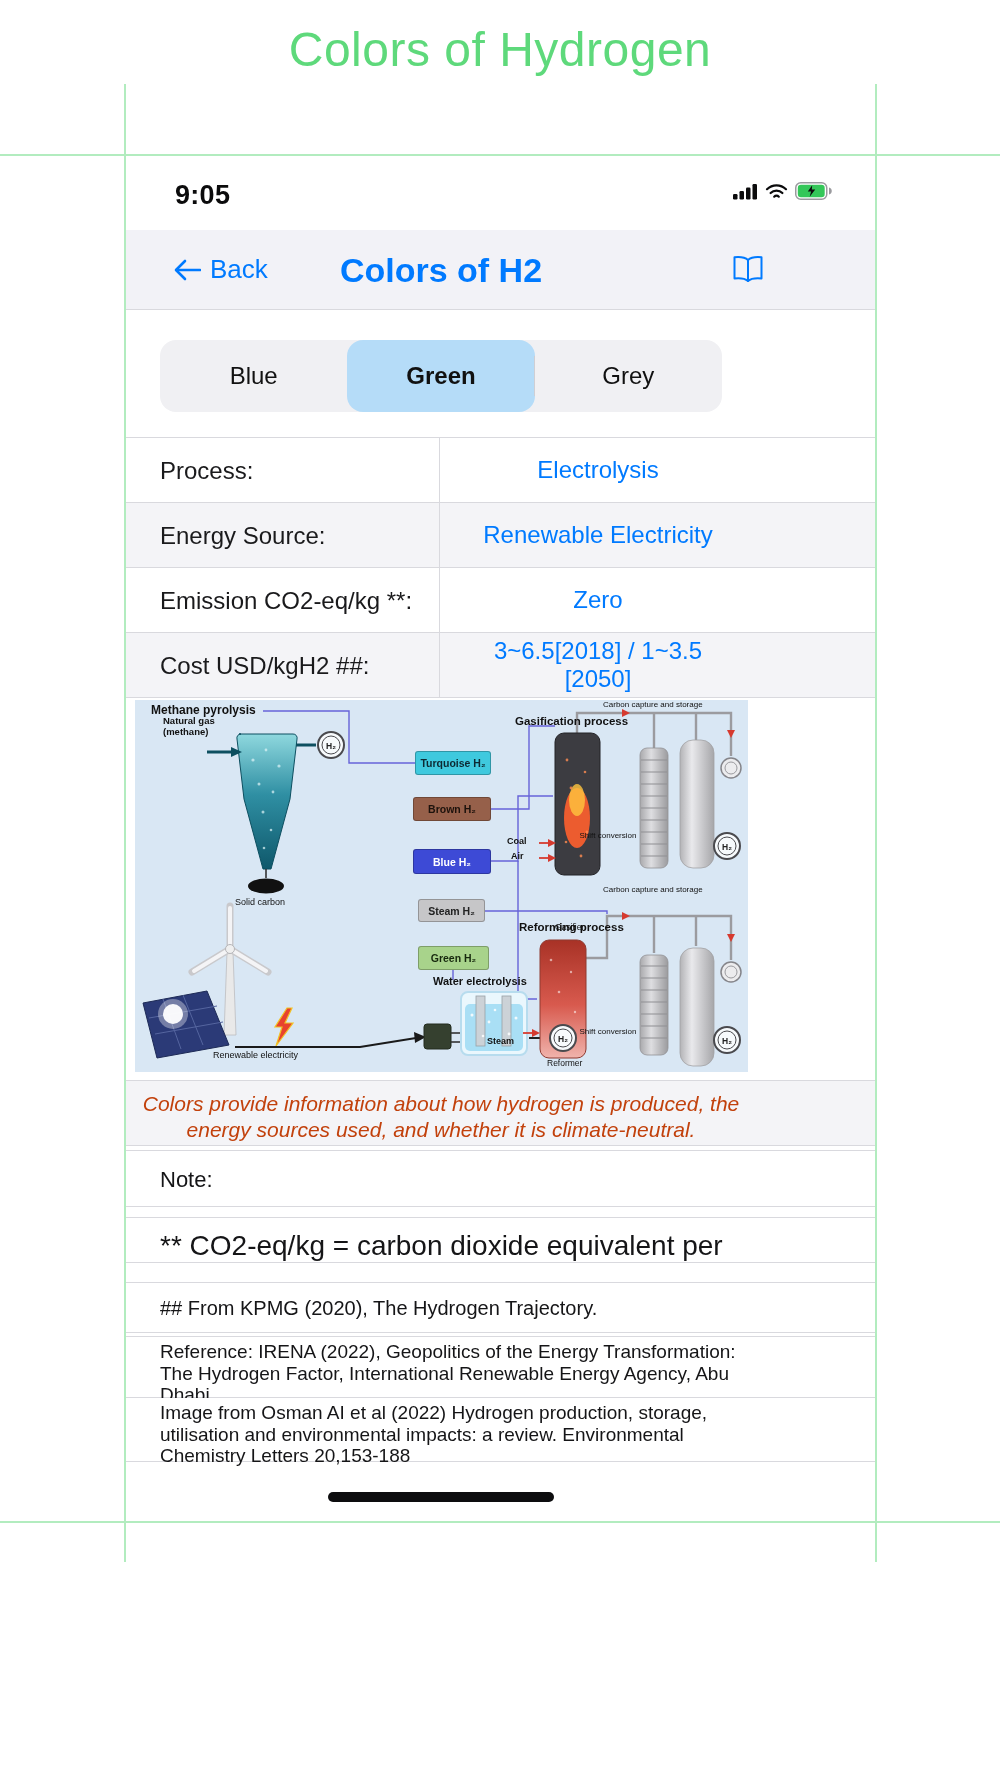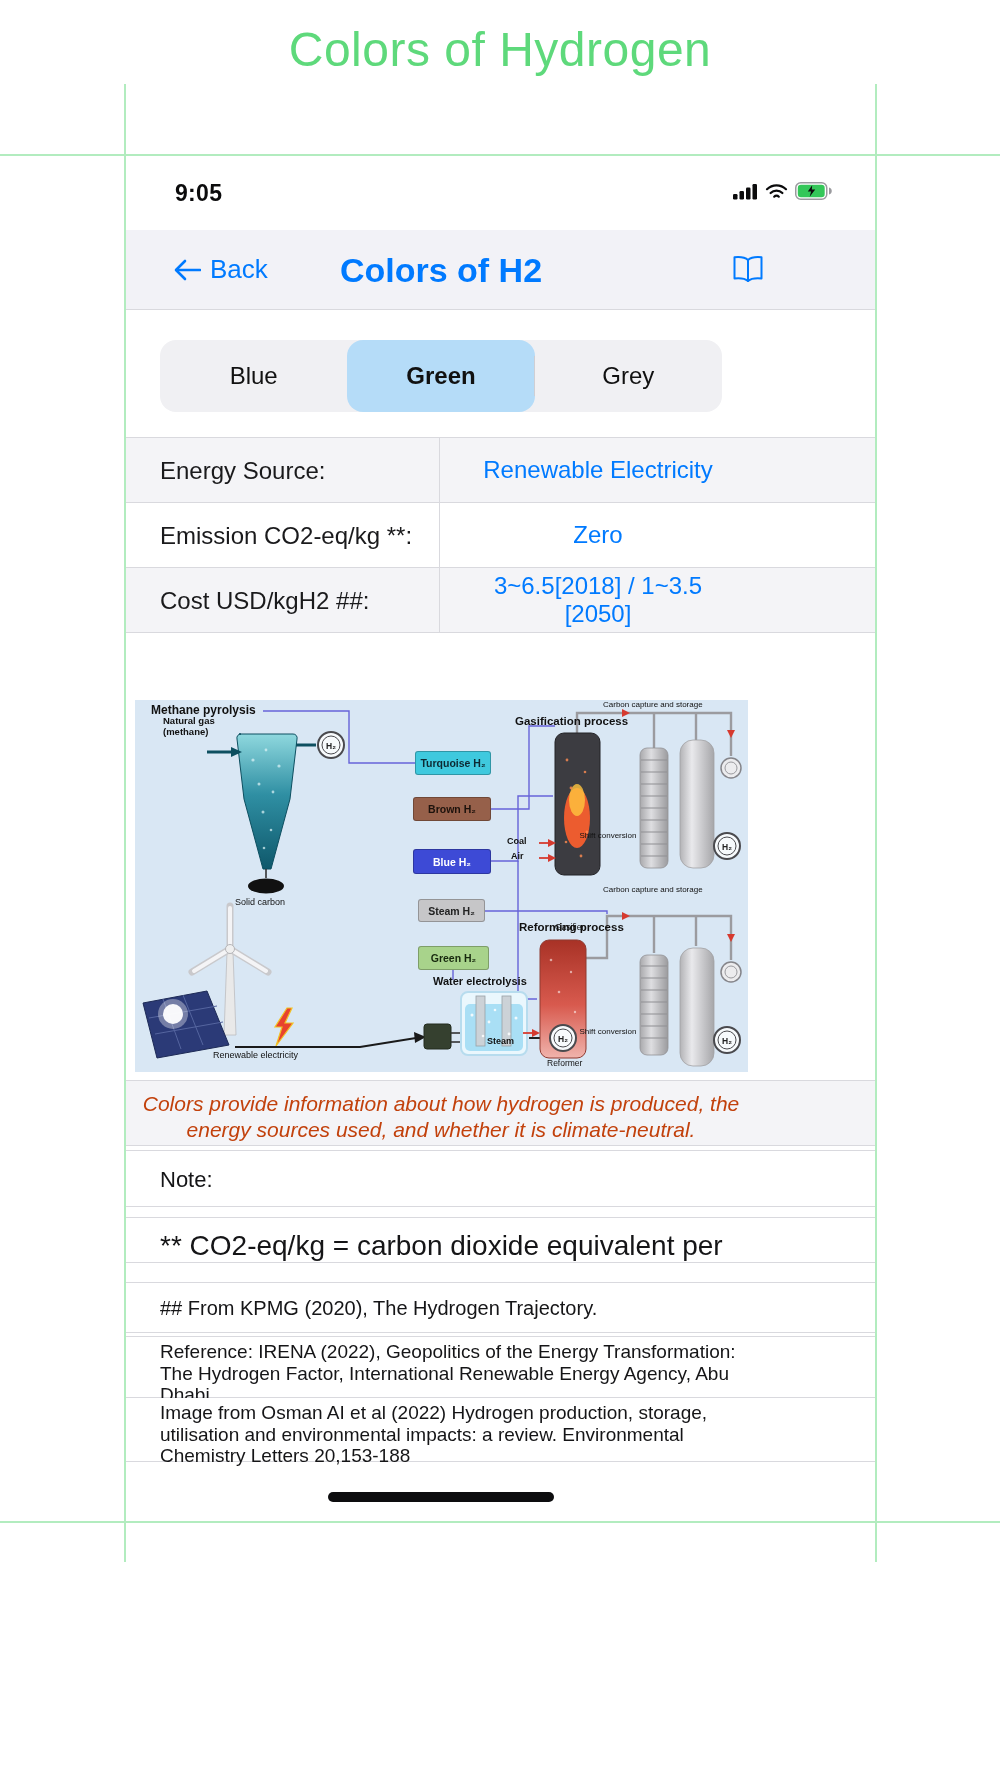--- a/index.html
+++ b/index.html
@@ -17,21 +17,21 @@
   .guide{position:absolute;background:var(--guide-green);z-index:6;pointer-events:none;}
   .guide-h{left:0;width:1000px;height:2px;}
   .guide-top{top:154px;} .guide-bottom{top:1521px;}
   .guide-v{top:84px;width:2px;height:1478px;}
   .guide-left{left:124px;} .guide-right{left:875px;}
 
   .phone{position:absolute;left:125px;top:155px;width:751px;height:1367px;background:#fff;}
 
   
   .status-bar{position:absolute;top:0;left:0;width:751px;height:62px;}
-  .status-time{position:absolute;left:50px;top:25px;font-size:23px;font-weight:700;color:#0b0b0c;letter-spacing:.3px;}
+  .status-time{position:absolute;left:50px;top:25px;font-size:27px;font-weight:700;color:#0b0b0c;letter-spacing:.3px;}
   .status-icons{position:absolute;right:44px;top:27px;display:flex;gap:7px;align-items:center;}
 
   
   .nav-bar{position:absolute;top:75px;left:0;width:751px;height:80px;background:var(--nav-bg);border-bottom:1px solid var(--border);}
   .back-btn{position:absolute;left:48px;top:0;height:100%;display:flex;align-items:center;gap:9px;
     background:none;border:none;color:var(--accent);font-size:26px;cursor:pointer;}
   .nav-title{position:absolute;left:0;top:0;width:632px;text-align:center;line-height:80px;
     font-size:34px;font-weight:700;color:var(--accent);}
   .book-btn{position:absolute;left:606px;top:24px;background:none;border:none;cursor:pointer;}
 
@@ -147,20 +147,24 @@
     </div>
 
     <div class="segmented">
       <button class="segment">Blue</button>
       <button class="segment selected">Green</button>
       <div class="seg-divider"></div>
       <button class="segment">Grey</button>
     </div>
 
     <div class="info-table">
+      <div class="trow">
+        <div class="tlabel">Process:</div>
+        <div class="tvalue">Electrolysis</div>
+      </div>
       <div class="trow alt">
         <div class="tlabel">Energy Source:</div>
         <div class="tvalue">Renewable Electricity</div>
       </div>
       <div class="trow">
         <div class="tlabel">Emission CO2-eq/kg **:</div>
         <div class="tvalue">Zero</div>
       </div>
       <div class="trow alt">
         <div class="tlabel">Cost USD/kgH2 ##:</div>

